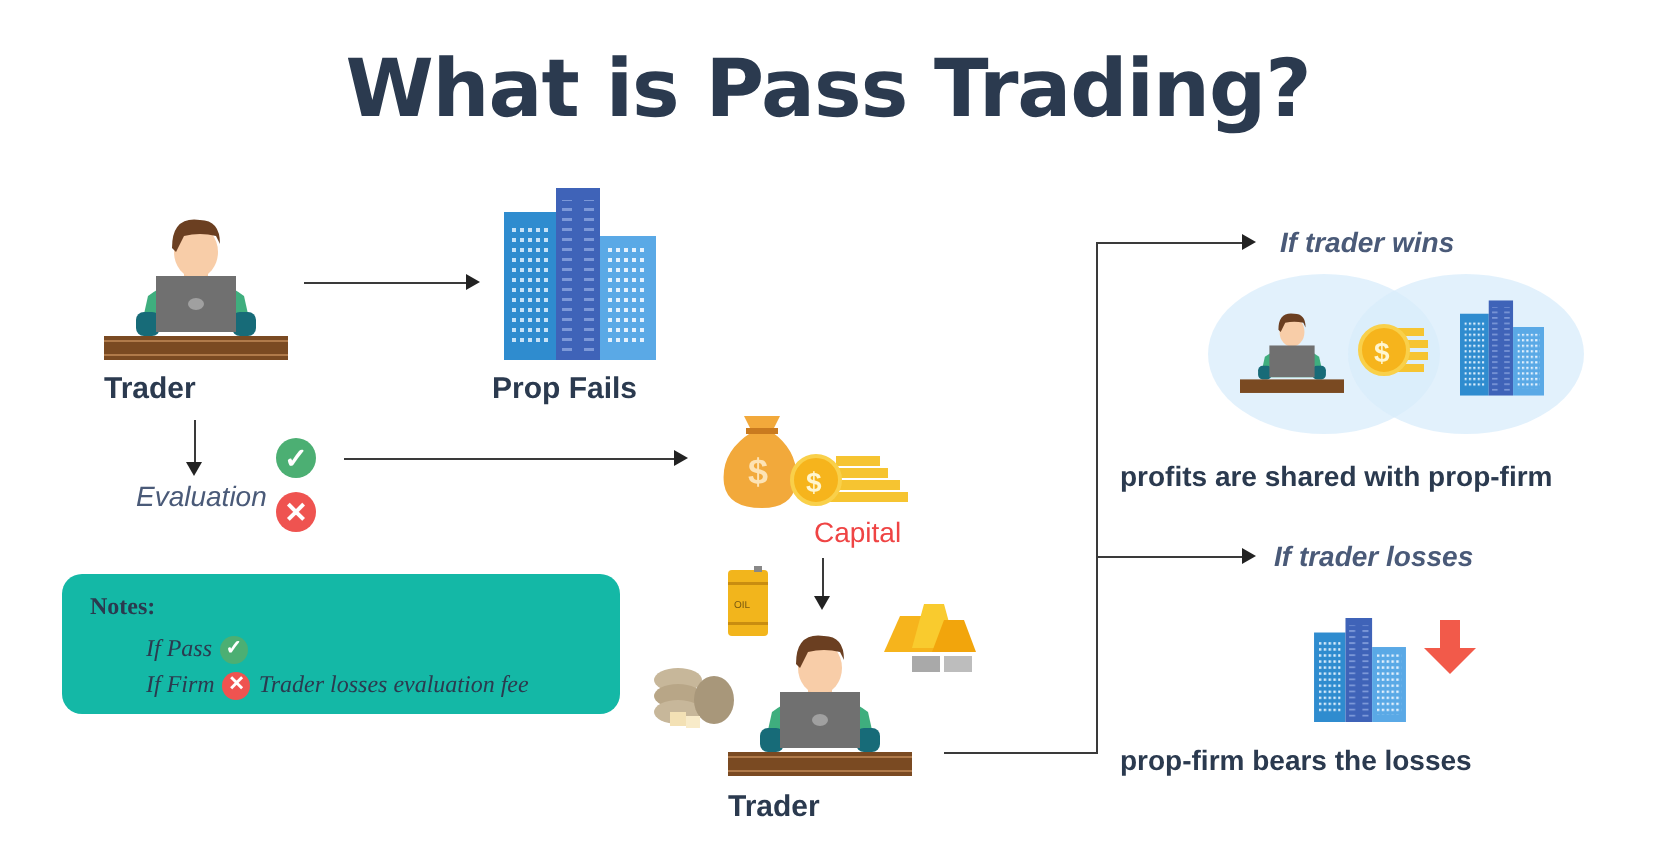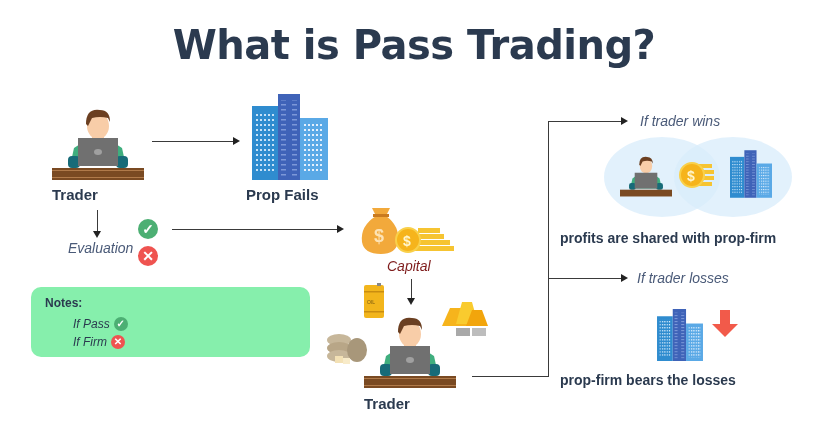--- a/index.html
+++ b/index.html
@@ -1,26 +1,26 @@
 <!DOCTYPE html>
 <html><head>
 <meta charset="utf-8">
 <style>
   html, body { margin:0; padding:0; background:#ffffff; }
   body { width:828px; height:433px; position:relative; overflow:hidden; font-family:"Liberation Sans", sans-serif; color:#2b3a4f; }
   .abs { position:absolute; }
   .title { left:0; width:828px; top:22px; text-align:center; font-size:40px; font-weight:bold; color:#2b3a4f; font-family:"DejaVu Sans", sans-serif; letter-spacing:-0.5px; }
   .label-bold { font-weight:bold; font-size:15px; color:#2b3a4f; text-align:left; }
-  .label-italic { font-style:italic; font-size:14px; color:#7f1d1d; }
-  .label-italic-strong { font-style:italic; font-weight:normal; font-size:14px; color:#4a5a78; }
+  .label-italic { font-size:14px; color:#ef4444;margin-left:20px; }
+  .label-italic-strong { font-style:italic; font-weight:bold; font-size:14px; color:#4a5a78; }
   .hline { height:1px; background:#3a3a3a; }
   .vline { width:1px; background:#3a3a3a; }
   .arrow-r { width:0; height:0; border-top:4px solid transparent; border-bottom:4px solid transparent; border-left:7px solid #222; }
   .arrow-d { width:0; height:0; border-left:4px solid transparent; border-right:4px solid transparent; border-top:7px solid #222; }
-  .notes { left:31px; top:287px; width:279px; height:70px; background:#86efac; border-radius:10px; }
+  .notes { left:31px; top:287px; width:279px; height:70px; background:#14b8a6; border-radius:10px;font-family:Liberation Serif, serif; }
   .notes .hdr { position:absolute; left:14px; top:9px; font-weight:bold; font-size:12px; color:#2b3a4f; }
   .notes .row { position:absolute; left:14px; font-style:italic; font-size:12px; color:#2b3a4f; display:flex; align-items:center; gap:4px; white-space:nowrap;margin-left:28px; }
   .circle-ico { display:inline-block; border-radius:50%; color:#fff; text-align:center; font-weight:bold; font-style:normal; }
   .venn { border-radius:50%; background:#d8ecfb; opacity:0.75; }
 </style>
 </head>
 <body>
 
 <div class="abs title">What is Pass Trading?</div>
 
@@ -81,20 +81,21 @@
 
 <div class="abs notes">
   <div class="hdr">Notes:</div>
   <div class="row" style="top:30px;">
     <span>If Pass</span>
     <span class="circle-ico" style="width:14px; height:14px; background:#4caf73; font-size:10px; line-height:14px;">✓</span>
   </div>
   <div class="row" style="top:48px;">
     <span>If Firm</span>
     <span class="circle-ico" style="width:14px; height:14px; background:#ef5350; font-size:10px; line-height:14px;">✕</span>
+    <span>Trader losses evaluation fee</span>
   </div>
 </div>
 
 <div class="abs" style="left:360px; top:200px; width:96px; height:56px;">
   <svg width="96" height="56" viewBox="0 0 96 56">
     <path d="M12 8 L30 8 L26 16 Q40 26 38 42 Q36 54 21 54 Q4 54 2 42 Q0 26 16 16 Z" fill="#f2a93b"></path>
     <rect x="13" y="14" width="16" height="3" fill="#c97a1f"></rect>
     <text x="14" y="42" font-size="18" font-weight="bold" fill="#fde3b5" font-family="Liberation Sans, sans-serif">$</text>
     <g fill="#f6c431">
       <rect x="46" y="46" width="48" height="5"></rect>

